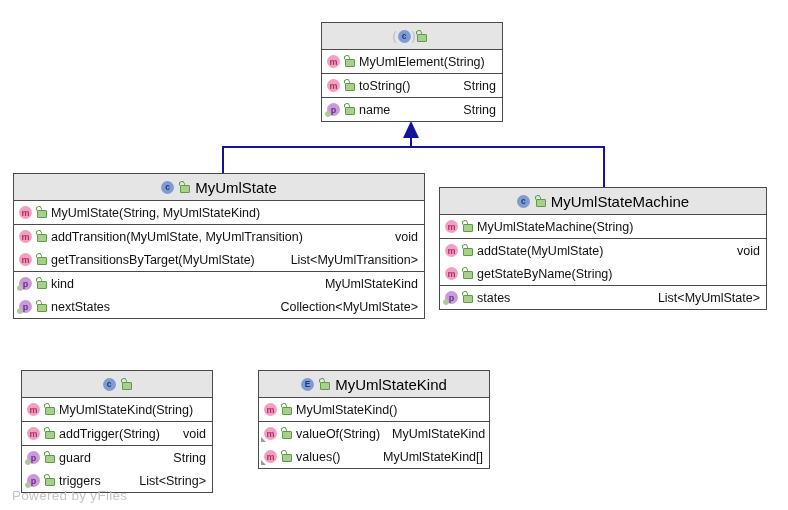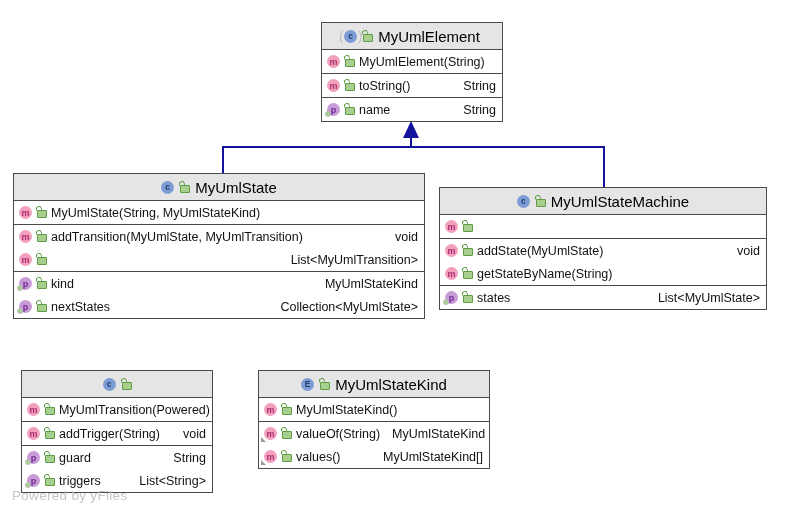--- a/index.html
+++ b/index.html
@@ -79,21 +79,20 @@
   <div class="edge" style="left:222px;top:146px;width:382px;height:1.5px;"></div>
   <div class="edge" style="left:222px;top:146px;width:1.5px;height:27px;"></div>
   <div class="edge" style="left:603px;top:146px;width:1.5px;height:41px;"></div>
   <div class="edge" style="left:410px;top:138px;width:1.5px;height:9px;"></div>
   <div class="arrowhead" style="left:403px;top:121px;"></div>
 
   <div class="uml-box" style="left:321px;top:22px;width:182px;">
     <div class="uml-header">
       <span class="icn type-icn abstract-marks">c</span>
       <span class="lock"></span>
-      <span>MyUmlElement</span>
     </div>
     <div class="compartment">
       <div class="row">
         <span class="icn method-icn">m</span>
         <span class="lock"></span>
         <span class="mlabel">MyUmlElement(String)</span>
         <span class="mtype"></span>
       </div>
     </div>
     <div class="compartment">
@@ -131,20 +130,21 @@
     <div class="compartment">
       <div class="row">
         <span class="icn method-icn">m</span>
         <span class="lock"></span>
         <span class="mlabel">addTransition(MyUmlState, MyUmlTransition)</span>
         <span class="mtype">void</span>
       </div>
       <div class="row">
         <span class="icn method-icn">m</span>
         <span class="lock"></span>
+        <span class="mlabel">getTransitionsByTarget(MyUmlState)</span>
         <span class="mtype">List&lt;MyUmlTransition&gt;</span>
       </div>
     </div>
     <div class="compartment">
       <div class="row">
         <span class="icn prop-icn">p</span>
         <span class="lock"></span>
         <span class="mlabel">kind</span>
         <span class="mtype">MyUmlStateKind</span>
       </div>
@@ -160,20 +160,21 @@
   <div class="uml-box" style="left:439px;top:187px;width:328px;">
     <div class="uml-header">
       <span class="icn type-icn">c</span>
       <span class="lock"></span>
       <span>MyUmlStateMachine</span>
     </div>
     <div class="compartment">
       <div class="row">
         <span class="icn method-icn">m</span>
         <span class="lock"></span>
+        <span class="mlabel">MyUmlStateMachine(String)</span>
         <span class="mtype"></span>
       </div>
     </div>
     <div class="compartment">
       <div class="row">
         <span class="icn method-icn">m</span>
         <span class="lock"></span>
         <span class="mlabel">addState(MyUmlState)</span>
         <span class="mtype">void</span>
       </div>
@@ -195,21 +196,21 @@
 
   <div class="uml-box" style="left:21px;top:370px;width:192px;">
     <div class="uml-header">
       <span class="icn type-icn">c</span>
       <span class="lock"></span>
     </div>
     <div class="compartment">
       <div class="row">
         <span class="icn method-icn">m</span>
         <span class="lock"></span>
-        <span class="mlabel">MyUmlTransition(Powered)</span>
+        <span class="mlabel">MyUmlStateKind(String)</span>
         <span class="mtype"></span>
       </div>
     </div>
     <div class="compartment">
       <div class="row">
         <span class="icn method-icn">m</span>
         <span class="lock"></span>
         <span class="mlabel">addTrigger(String)</span>
         <span class="mtype">void</span>
       </div>

